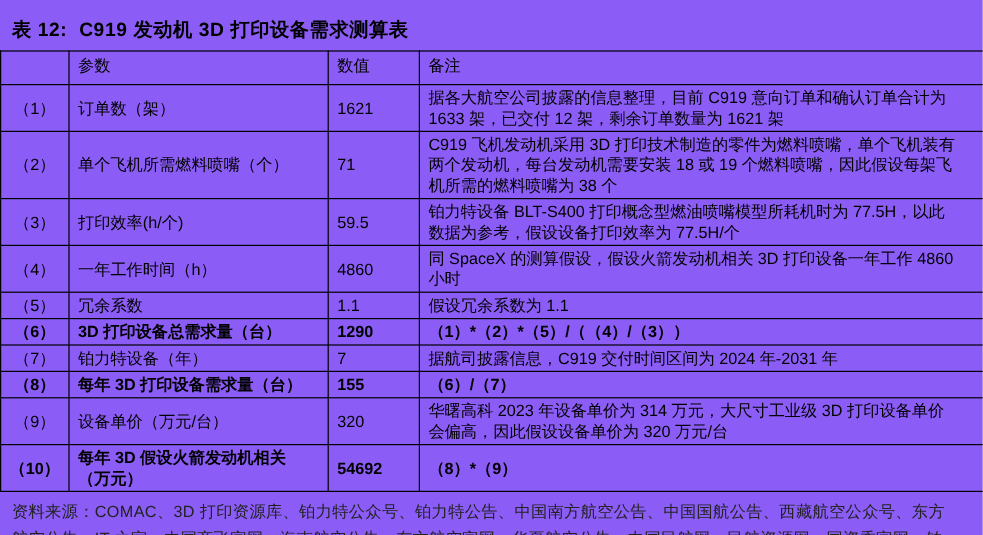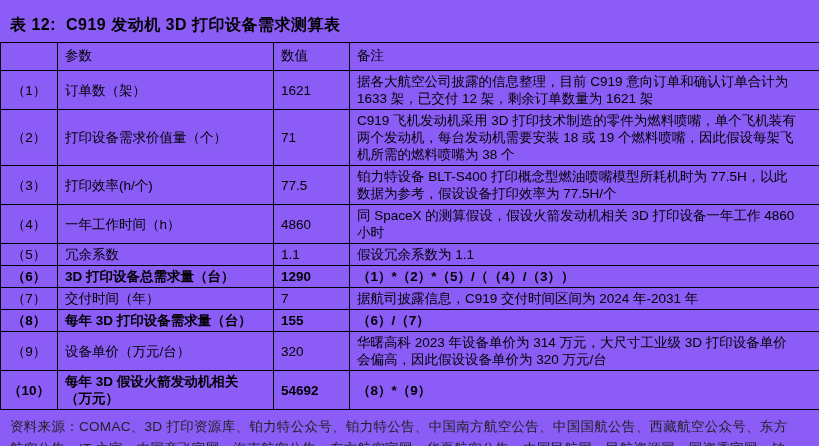--- a/index.html
+++ b/index.html
@@ -82,30 +82,30 @@
     <tbody id="table-body">
         <tr>
     <td class="c-no">（1）</td>
     <td class="c-param">订单数（架）</td>
     <td class="c-value">1621</td>
     <td class="c-note">据各大航空公司披露的信息整理，目前 C919 意向订单和确认订单合计为
 1633 架，已交付 12 架，剩余订单数量为 1621 架</td>
   </tr>
         <tr>
     <td class="c-no">（2）</td>
-    <td class="c-param">打印设备需求价值量（个）</td>
+    <td class="c-param">单个飞机所需燃料喷嘴（个）</td>
     <td class="c-value">71</td>
     <td class="c-note">C919 飞机发动机采用 3D 打印技术制造的零件为燃料喷嘴，单个飞机装有
 两个发动机，每台发动机需要安装 18 或 19 个燃料喷嘴，因此假设每架飞
 机所需的燃料喷嘴为 38 个</td>
   </tr>
         <tr>
     <td class="c-no">（3）</td>
     <td class="c-param">打印效率(h/个)</td>
-    <td class="c-value">77.5</td>
+    <td class="c-value">59.5</td>
     <td class="c-note">铂力特设备 BLT-S400 打印概念型燃油喷嘴模型所耗机时为 77.5H，以此
 数据为参考，假设设备打印效率为 77.5H/个</td>
   </tr>
         <tr>
     <td class="c-no">（4）</td>
     <td class="c-param">一年工作时间（h）</td>
     <td class="c-value">4860</td>
     <td class="c-note">同 SpaceX 的测算假设，假设火箭发动机相关 3D 打印设备一年工作 4860
 小时</td>
   </tr>
@@ -116,21 +116,21 @@
     <td class="c-note">假设冗余系数为 1.1</td>
   </tr>
         <tr class="bold-row">
     <td class="c-no">（6）</td>
     <td class="c-param">3D 打印设备总需求量（台）</td>
     <td class="c-value">1290</td>
     <td class="c-note">（1）*（2）*（5）/（（4）/（3））</td>
   </tr>
         <tr>
     <td class="c-no">（7）</td>
-    <td class="c-param">交付时间（年）</td>
+    <td class="c-param">铂力特设备（年）</td>
     <td class="c-value">7</td>
     <td class="c-note">据航司披露信息，C919 交付时间区间为 2024 年-2031 年</td>
   </tr>
         <tr class="bold-row">
     <td class="c-no">（8）</td>
     <td class="c-param">每年 3D 打印设备需求量（台）</td>
     <td class="c-value">155</td>
     <td class="c-note">（6）/（7）</td>
   </tr>
         <tr>

